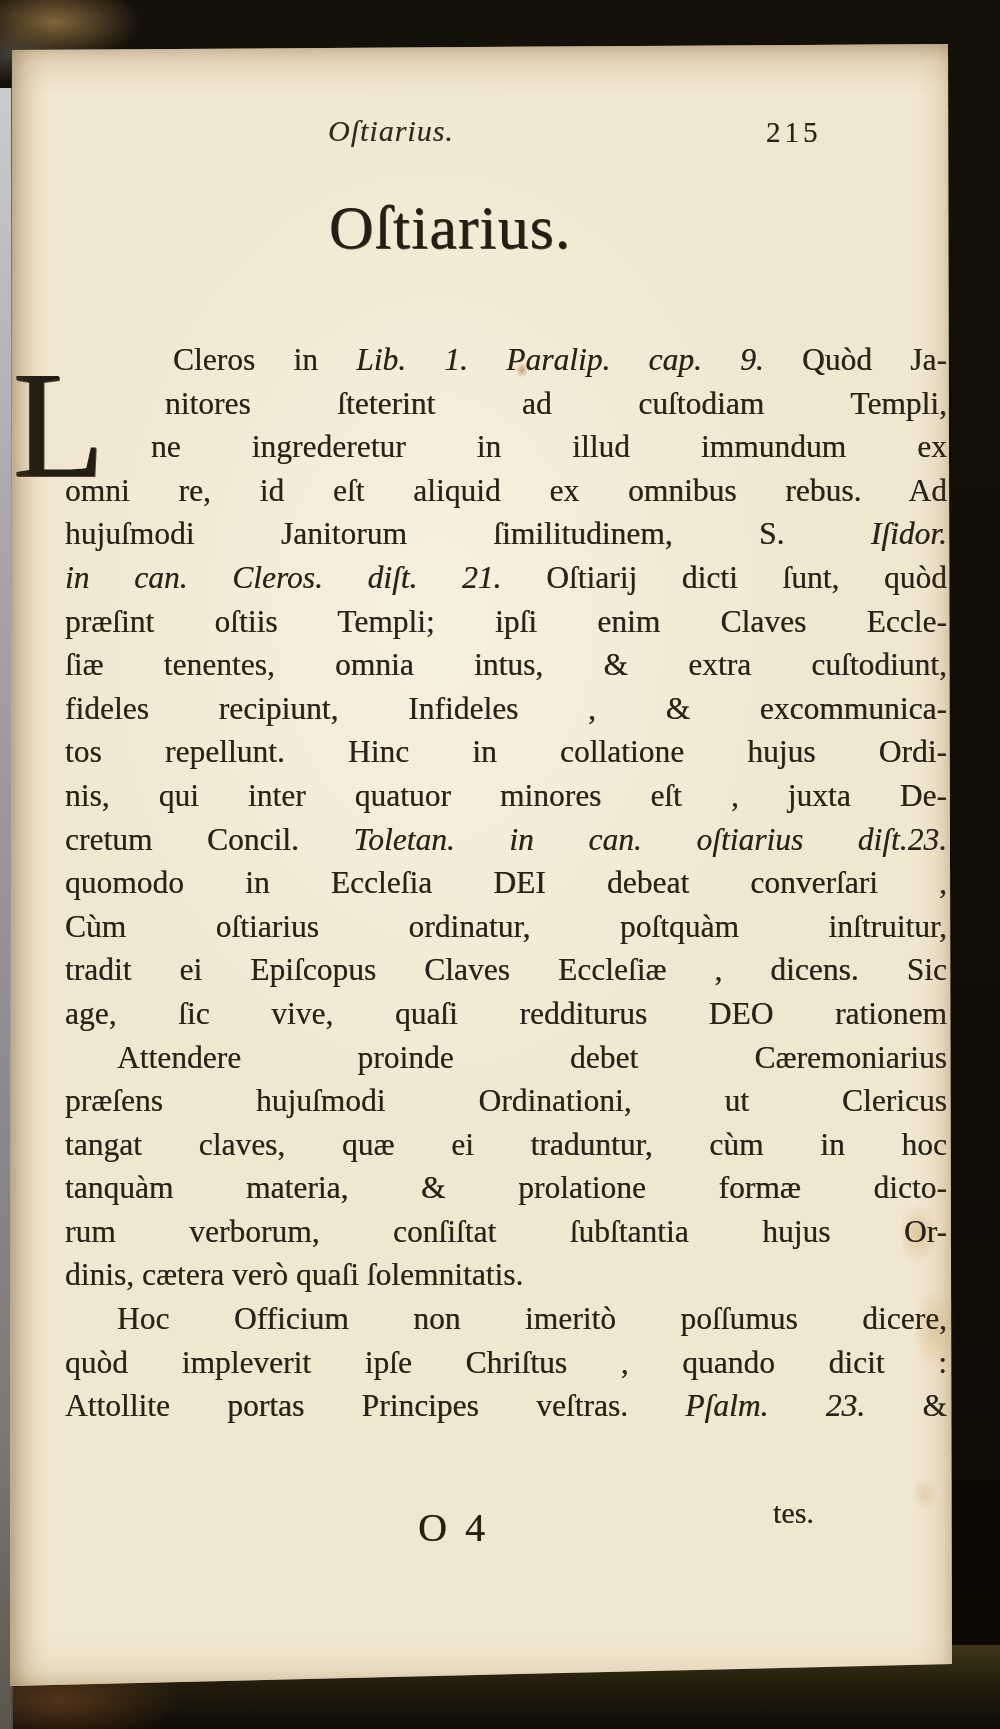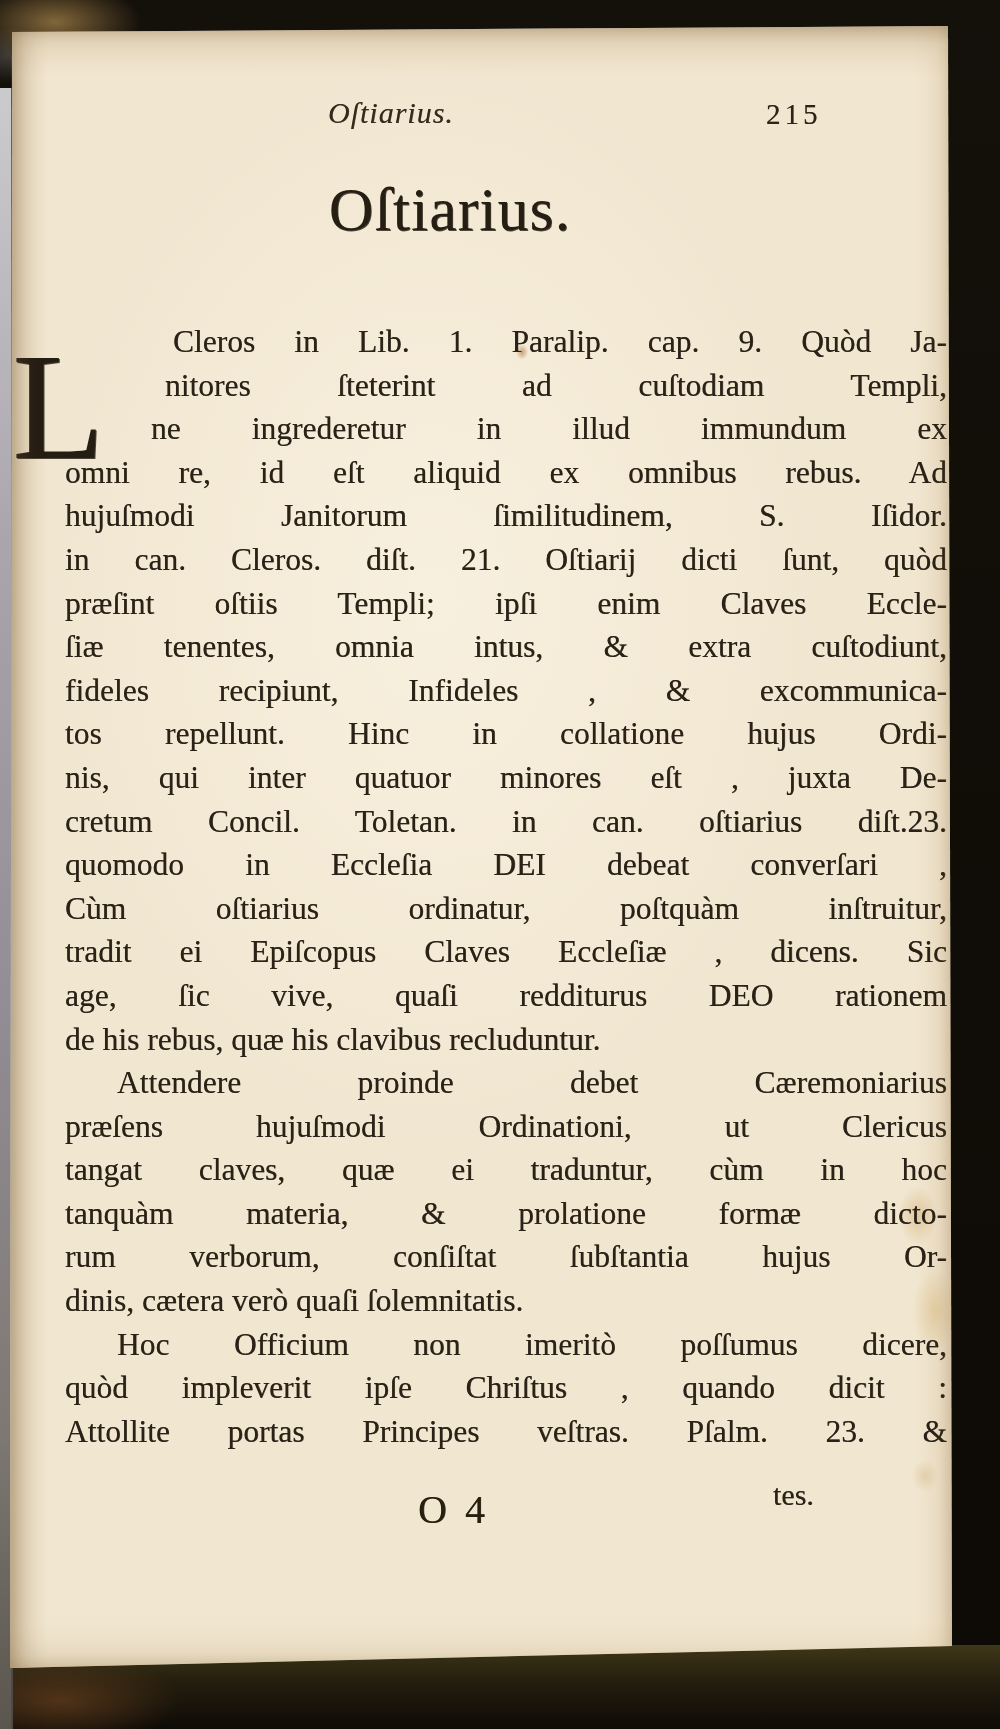--- a/index.html
+++ b/index.html
@@ -16,21 +16,21 @@
     background:
       radial-gradient(160px 60px at 60px 55px, rgba(94,58,28,.8), rgba(94,58,28,0) 75%),
       linear-gradient(180deg, #3e3718 0%, #241d0e 45%, #0e0b06 100%);
   }
   .strip-left{
     position:absolute;left:0;top:88px;bottom:0;width:11px;
     background:linear-gradient(180deg,#cbcbcd 0%,#aaa5ad 28%,#938e96 55%,#7e7873 82%,#5a554d 100%);
     border-right:2px solid #4e4a45;
   }
   .paper{
-    position:absolute;left:10px;top:26px;width:942px;height:1643px;
+    position:absolute;left:10px;top:44px;width:942px;height:1643px;
     background:
       radial-gradient(9px 11px at 512px 326px, rgba(164,98,42,.55), rgba(164,98,42,0) 70%),
       radial-gradient(26px 40px at 908px 1190px, rgba(196,150,73,.38), rgba(196,150,73,0) 75%),
       radial-gradient(30px 55px at 925px 1285px, rgba(205,162,85,.33), rgba(205,162,85,0) 75%),
       radial-gradient(18px 22px at 915px 1450px, rgba(190,150,80,.25), rgba(190,150,80,0) 75%),
       radial-gradient(500px 700px at 45% 35%, rgba(255,250,238,.5), rgba(255,250,238,0) 80%),
       linear-gradient(90deg, rgba(205,180,140,.35) 0%, rgba(205,180,140,0) 4%, rgba(205,180,140,0) 96%, rgba(213,190,150,.3) 100%),
       linear-gradient(180deg, rgba(200,175,135,.4) 0%, rgba(200,175,135,0) 3%, rgba(200,175,135,0) 97%, rgba(210,190,150,.3) 100%),
       #f1e6d0;
     clip-path:polygon(2px 6px, 938px 0px, 942px 1620px, 0px 1642px);
@@ -61,21 +61,21 @@
     position:absolute;left:2px;top:305px;
     font-size:152px;line-height:1;color:#241d12;
     text-shadow:1px .8px 0 rgba(36,29,18,.8);
   }
   .line{text-align:justify;text-align-last:justify;white-space:normal;}
   .line.nj{text-align-last:left;}
   .line.pad1{padding-left:108px;}
   .line.pad2{padding-left:100px;}
   .line.pad3{padding-left:86px;}
   .line.ind{padding-left:52px;}
-  .line .i{}
+  .line .i{font-style:italic;}
   .line .r{font-style:normal;}
   .sig-mark{
     position:absolute;left:408px;top:1460px;
     font-size:40px;letter-spacing:4px;color:#27200f;
     text-shadow:.4px .4px 0 rgba(40,32,18,.7);
   }
   .catchword{
     position:absolute;left:763px;top:1452px;
     font-size:30px;color:#2a2217;
     text-shadow:.35px .35px 0 rgba(42,34,23,.6);
@@ -113,21 +113,20 @@
         <div class="line"><span class="r">præſint oſtiis Templi; ipſi enim Claves Eccle-</span></div>
         <div class="line"><span class="r">ſiæ tenentes, omnia intus, &amp; extra cuſtodiunt,</span></div>
         <div class="line"><span class="r">fideles recipiunt, Infideles , &amp; excommunica-</span></div>
         <div class="line"><span class="r">tos repellunt. Hinc in collatione hujus Ordi-</span></div>
         <div class="line"><span class="r">nis, qui inter quatuor minores eſt , juxta De-</span></div>
         <div class="line"><span class="r">cretum Concil. </span><span class="i">Toletan. in can. oſtiarius diſt.23.</span></div>
         <div class="line"><span class="r">quomodo in Eccleſia DEI debeat converſari ,</span></div>
         <div class="line"><span class="r">Cùm oſtiarius ordinatur, poſtquàm inſtruitur,</span></div>
         <div class="line"><span class="r">tradit ei Epiſcopus Claves Eccleſiæ , dicens. Sic</span></div>
         <div class="line"><span class="r">age, ſic vive, quaſi redditurus DEO rationem</span></div>
-        <div class="line nj"><span class="r">de his rebus, quæ his clavibus recluduntur.</span></div>
         <div class="line ind"><span class="r">Attendere proinde debet Cæremoniarius</span></div>
         <div class="line"><span class="r">præſens hujuſmodi Ordinationi, ut Clericus</span></div>
         <div class="line"><span class="r">tangat claves, quæ ei traduntur, cùm in hoc</span></div>
         <div class="line"><span class="r">tanquàm materia, &amp; prolatione formæ dicto-</span></div>
         <div class="line"><span class="r">rum verborum, conſiſtat ſubſtantia hujus Or-</span></div>
         <div class="line nj"><span class="r">dinis, cætera verò quaſi ſolemnitatis.</span></div>
         <div class="line ind"><span class="r">Hoc Officium non imeritò poſſumus dicere,</span></div>
         <div class="line"><span class="r">quòd impleverit ipſe Chriſtus , quando dicit :</span></div>
         <div class="line"><span class="r">Attollite portas Principes veſtras. </span><span class="i">Pſalm. 23.</span><span class="r"> &amp;</span></div>
       </div>

